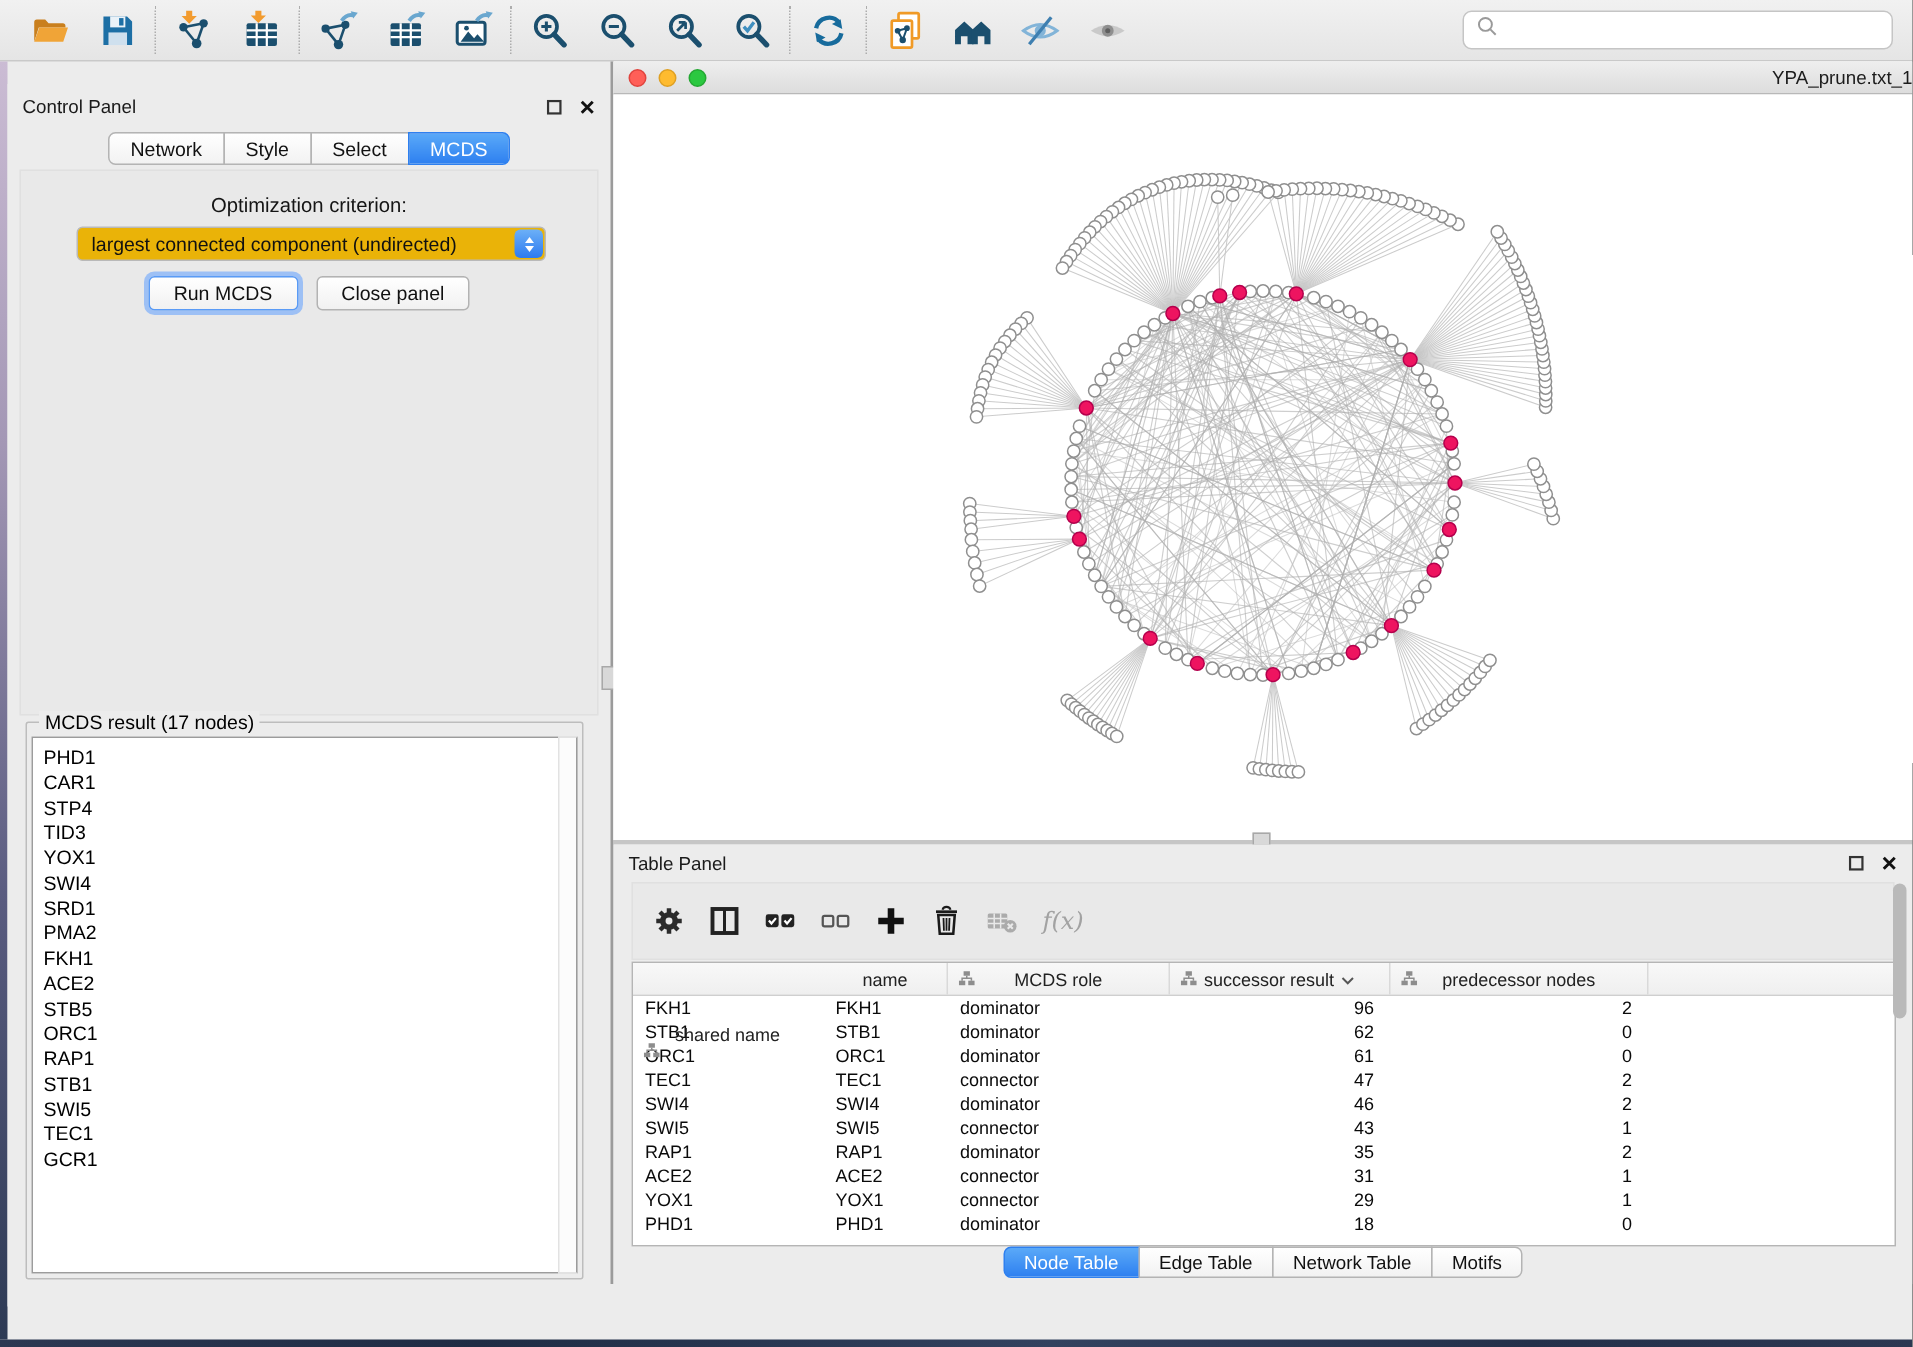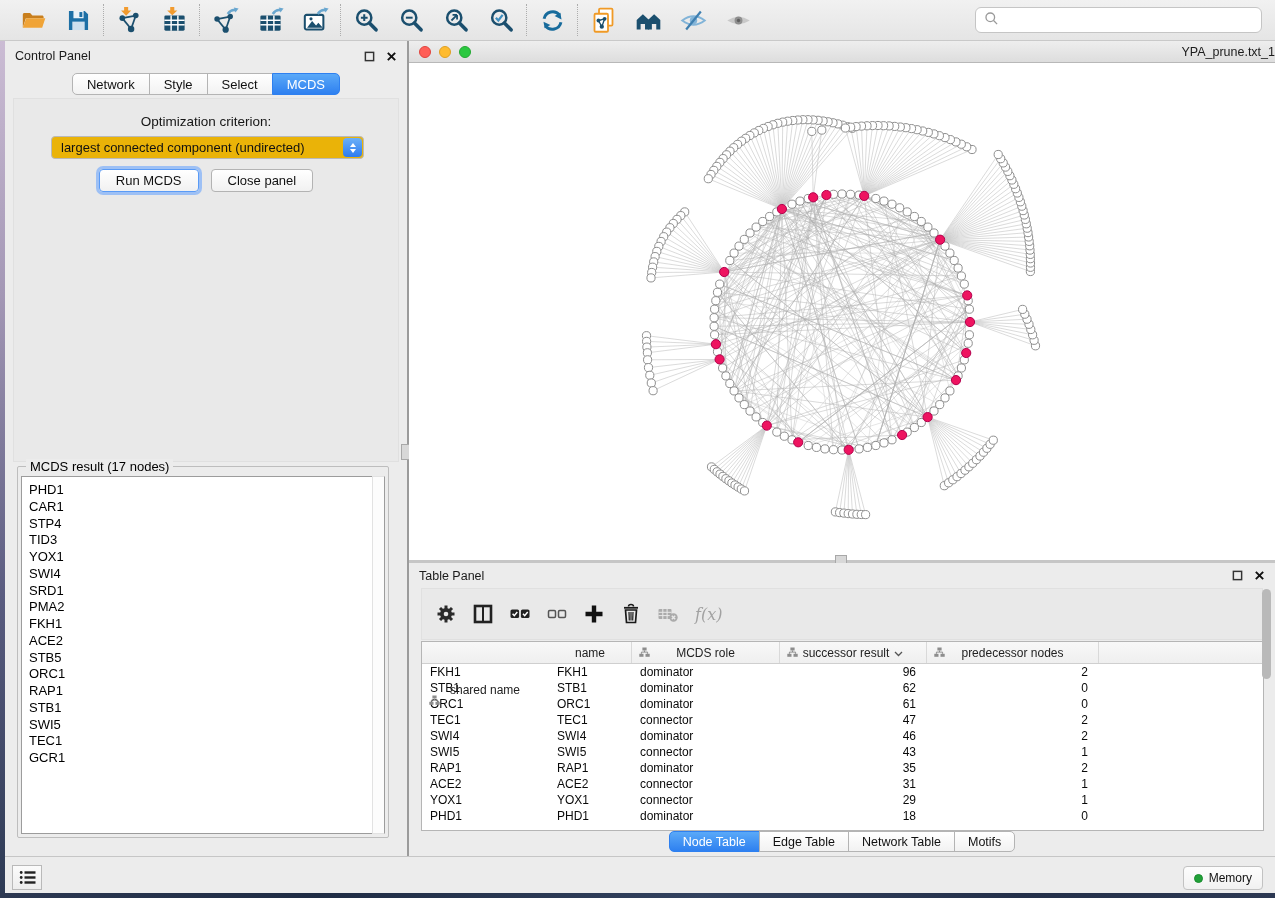--- a/index.html
+++ b/index.html
@@ -20,21 +20,21 @@
   .search-input{border:none;outline:none;flex:1;font-size:13px;background:transparent;margin-left:6px;
     font-family:"Liberation Sans",sans-serif;}
 
   
   .left-strip{position:absolute;left:0;top:41px;width:5px;height:852px;
     background:linear-gradient(#cbbcd4,#a397b5 30%,#5a5c80 65%,#2d3a54);}
   .bottom-strip{position:absolute;left:0;top:893px;width:1275px;height:5px;
     background:linear-gradient(90deg,#2c3852,#1f2c44 25%,#33425f 55%,#24304a 80%,#2c3852);}
 
   
-  .control-panel{position:absolute;left:5px;top:41px;width:402px;height:815px;background:#ececec;}
+  .control-panel{position:absolute;left:5px;top:56px;width:402px;height:815px;background:#ececec;}
   .panel-titlebar{position:relative;display:flex;align-items:center;padding:0 10px;font-size:12.5px;color:#1a1a1a;}
   .cp-titlebar{height:30px;}
   .pt-btns{position:absolute;right:9px;display:flex;gap:9px;align-items:center;}
   .pt-btn{display:flex;align-items:center;justify-content:center;width:13px;height:13px;}
 
   .seg-tabs{position:absolute;left:0;right:0;display:flex;justify-content:center;}
   .cp-tabs{top:32px;}
   .seg{height:22px;line-height:22px;padding:0 14px;font-size:13px;color:#111;
     background:linear-gradient(#ffffff,#f2f2f2);border:1px solid #b4b4b4;margin-left:-1px;}
   .seg.first{border-radius:5px 0 0 5px;margin-left:0;}
@@ -1249,33 +1249,15 @@
     </div>
 
     <div class="seg-tabs bottom-tabs" id="bottom-tabs">
         <span class="seg first selected">Node Table</span>
         <span class="seg">Edge Table</span>
         <span class="seg">Network Table</span>
         <span class="seg last">Motifs</span>
       </div>
   </div>
 
-  <div class="status-bar">
-    <div class="list-btn" id="list-btn-glyph">
-        <svg viewBox="0 0 17 15" width="17" height="15">
-          <g fill="#222">
-            <circle cx="2.2" cy="2.5" r="1.4"></circle>
-            <circle cx="2.2" cy="7.5" r="1.4"></circle>
-            <circle cx="2.2" cy="12.5" r="1.4"></circle>
-            <rect x="5.5" y="1.3" width="11" height="2.4"></rect>
-            <rect x="5.5" y="6.3" width="11" height="2.4"></rect>
-            <rect x="5.5" y="11.3" width="11" height="2.4"></rect>
-          </g>
-        </svg>
-      </div>
-    <div class="memory-btn">
-      <span class="mem-dot"></span>
-      <span>Memory</span>
-    </div>
-  </div>
 
   <div class="bottom-strip"></div>
 </div>
 
 </body></html>

